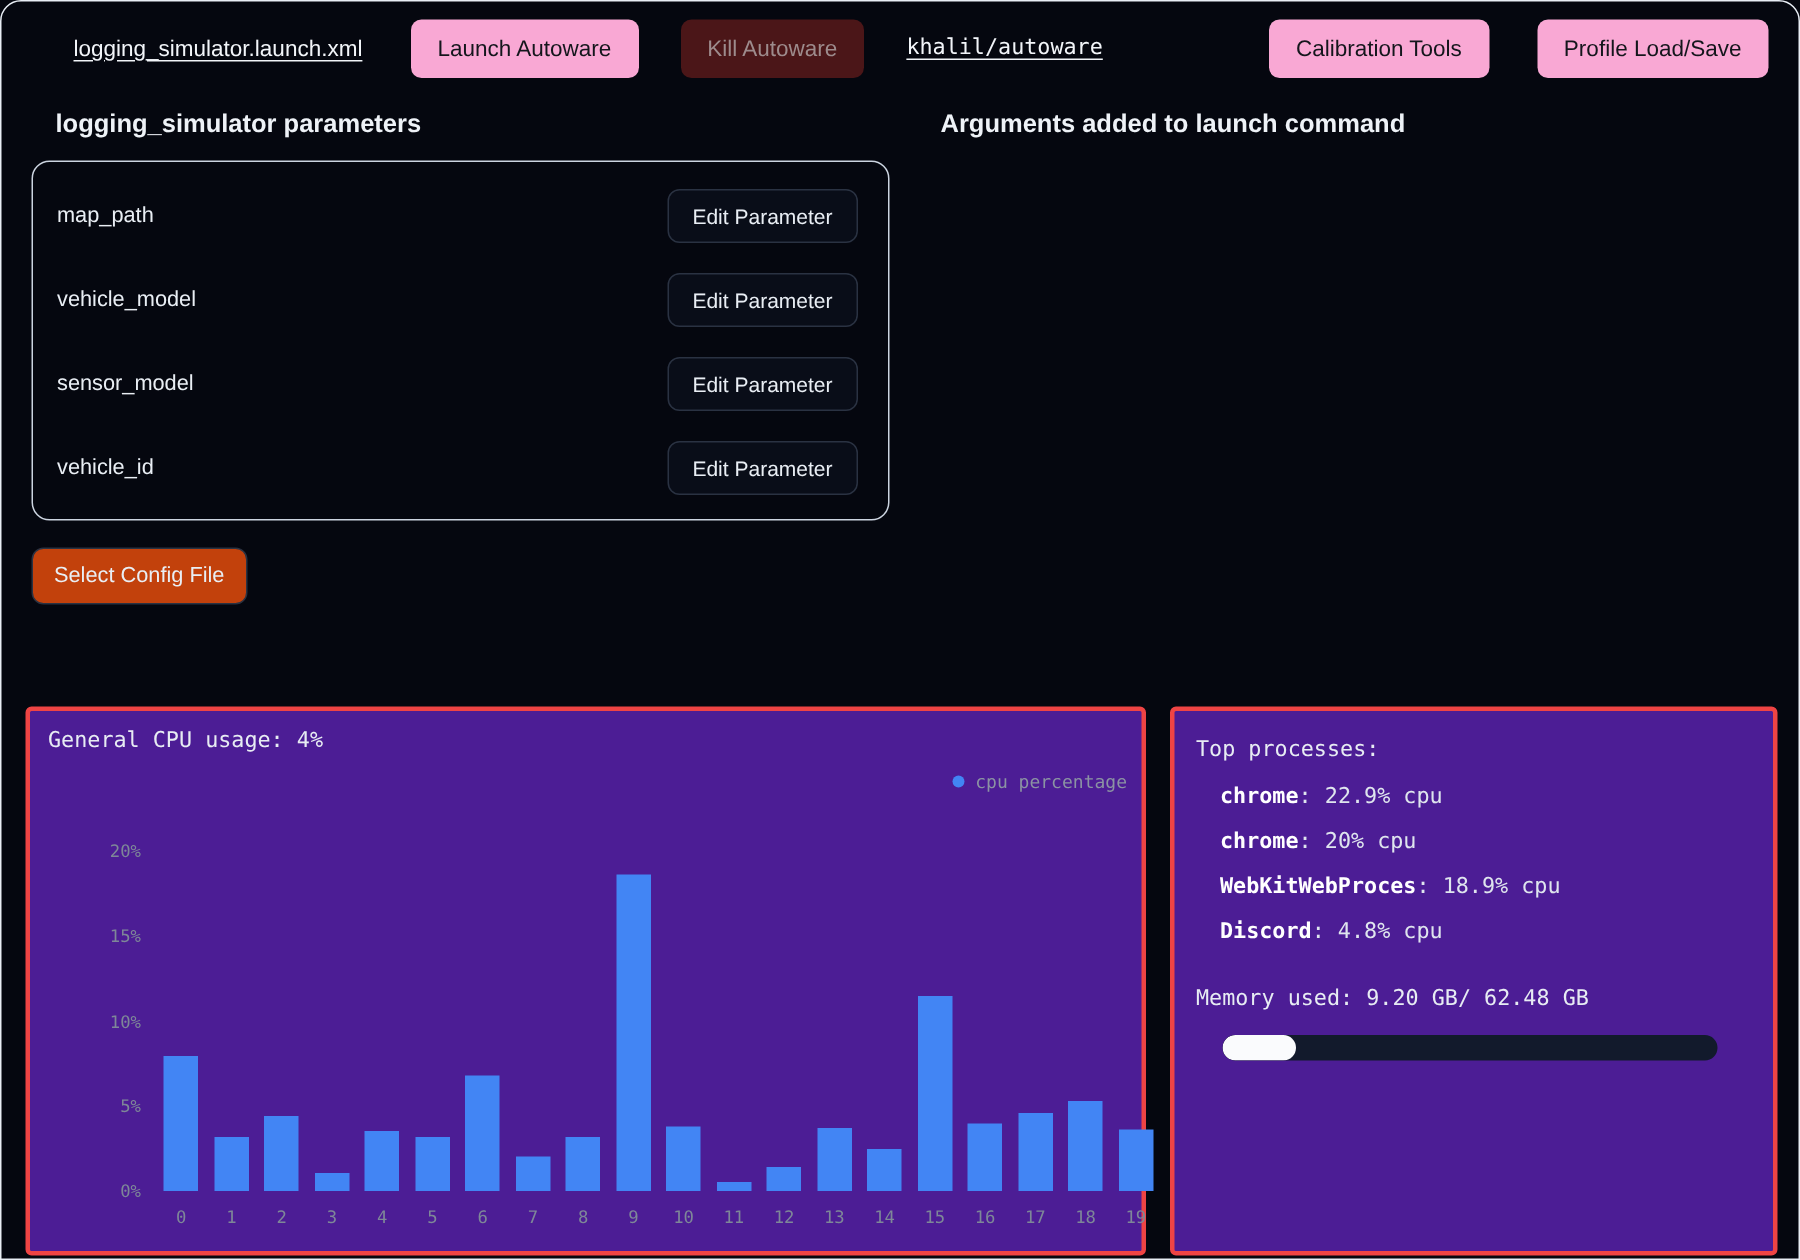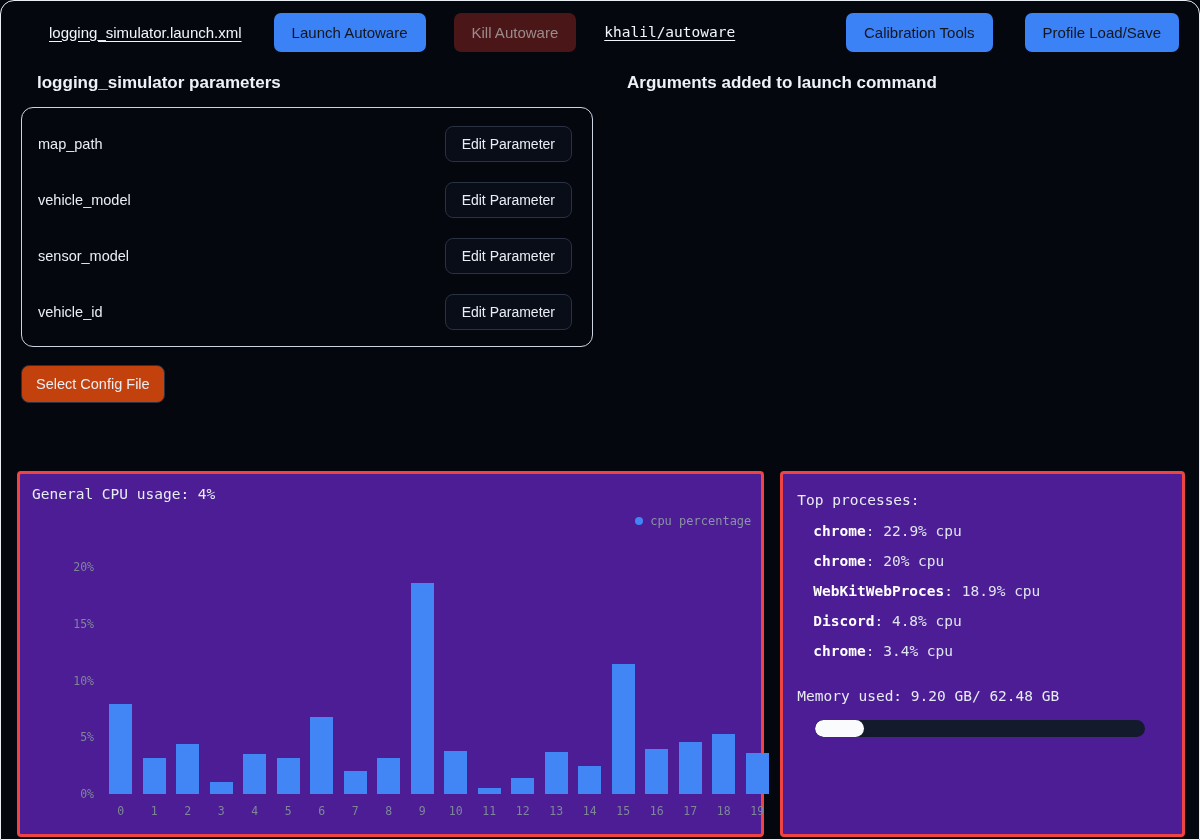--- a/index.html
+++ b/index.html
@@ -79,21 +79,21 @@
     color: #f2f5f9;
     font-size: 14.5px;
     font-family: "DejaVu Sans Mono", monospace;
     text-decoration: underline;
     text-underline-offset: 3px;
     margin-left: 28px;
     cursor: pointer;
     white-space: nowrap;
   }
   .btn-light {
-    background: #3b82f6;
+    background: #f9a8d4;
     color: #14161c;
     border: none;
     border-radius: 7px;
     font-size: 15px;
     font-family: "Liberation Sans", sans-serif;
     padding: 11px 18px;
     margin-left: 32px;
     cursor: pointer;
     white-space: nowrap;
   }
@@ -452,21 +452,20 @@
       </div>
     </div>
 
     <div id="proc-panel" class="panel">
       <div id="proc-header" class="mono">Top processes:</div>
       <div id="proc-list">
           <div class="proc-row mono"><span class="pname">chrome</span><span>: </span><span>22.9% cpu</span></div>
           <div class="proc-row mono"><span class="pname">chrome</span><span>: </span><span>20% cpu</span></div>
           <div class="proc-row mono"><span class="pname">WebKitWebProces</span><span>: </span><span>18.9% cpu</span></div>
           <div class="proc-row mono"><span class="pname">Discord</span><span>: </span><span>4.8% cpu</span></div>
-          <div class="proc-row mono"><span class="pname">chrome</span><span>: </span><span>3.4% cpu</span></div>
         </div>
       <div id="mem-label" class="mono">Memory used: 9.20 GB/ 62.48 GB</div>
       <div id="mem-track">
         <div id="mem-fill" style="width: 14.7%;"></div>
       </div>
     </div>
 
   </div>
 </div>
 

